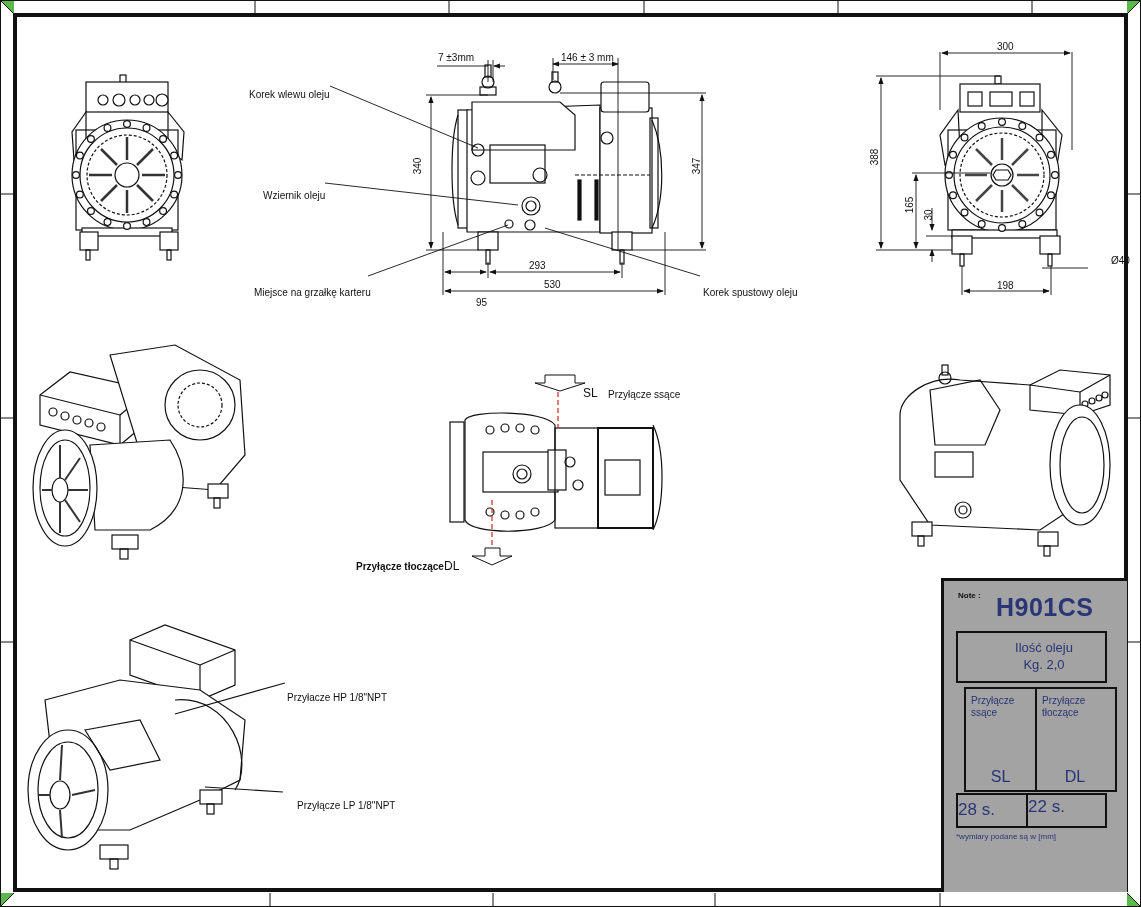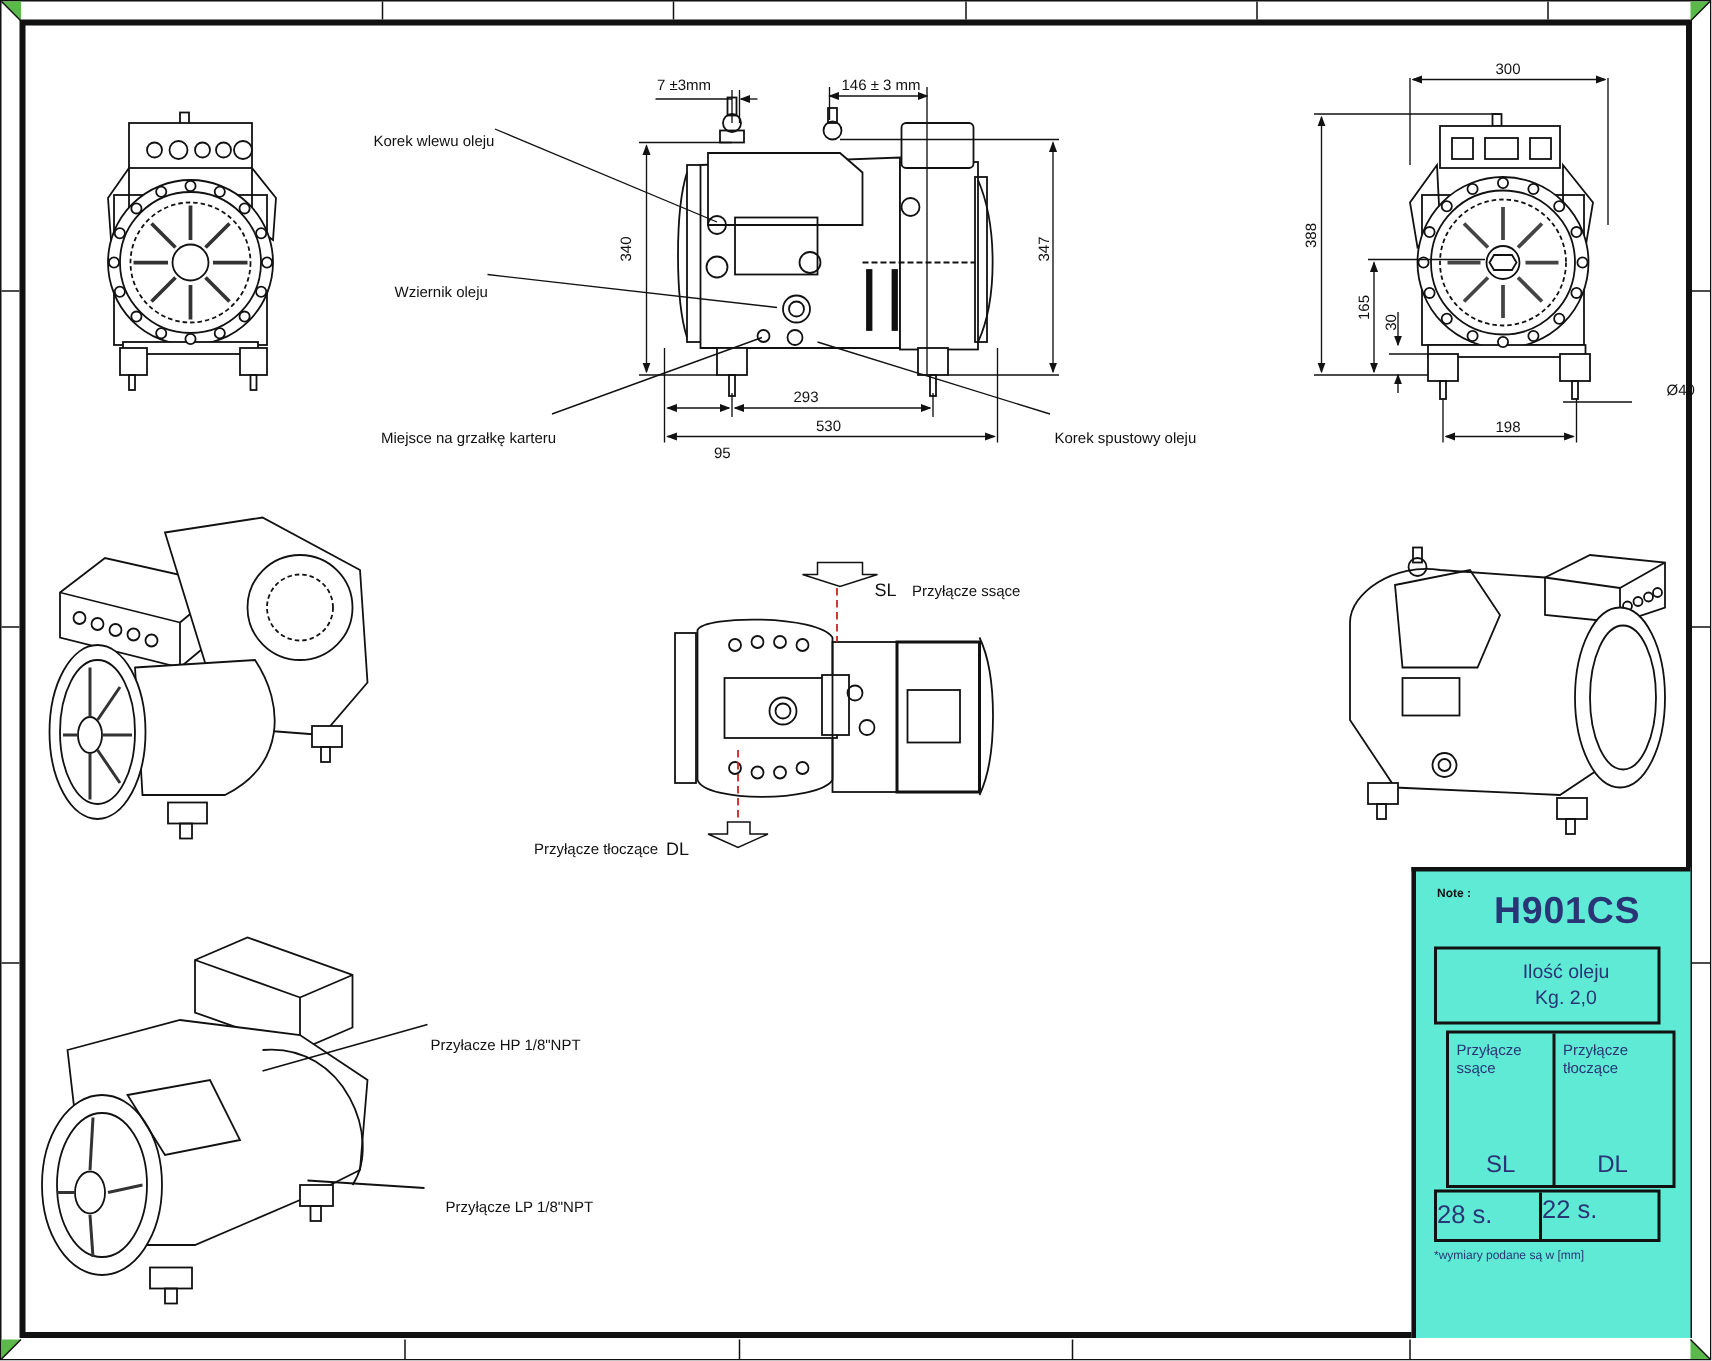--- a/index.html
+++ b/index.html
@@ -3,21 +3,21 @@
   <meta charset="utf-8">
   <style>
     html, body { margin:0; padding:0; background:#ffffff; }
     body { width:1141px; height:907px; position:relative; overflow:hidden; font-family:"Liberation Sans", sans-serif; color:#111; }
     #sheet { position:absolute; left:0; top:0; width:1141px; height:907px; }
     .lbl { position:absolute; font-size:10px; color:#111; white-space:nowrap; font-family:"Liberation Sans", sans-serif; line-height:1;margin-top:14px; }
     .dim { position:absolute; font-size:10px; color:#111; white-space:nowrap; line-height:1; font-family:"Liberation Sans", sans-serif; }
     .dim.v { transform:rotate(-90deg); transform-origin:center center; }
     .big { font-size:13px; }
     
-    #titleblock { position:absolute; left:941px; top:578px; width:183px; height:311px; border:3px solid #111; border-right:none; border-bottom:none; background:#5eead4; }
+    #titleblock { position:absolute; left:941px; top:578px; width:183px; height:311px; border:3px solid #111; border-right:none; border-bottom:none; background:#a3a3a3; }
     #note-label { position:absolute; left:14px; top:10px; font-size:8px; font-weight:bold; color:#111; }
     #model { position:absolute; left:52px; top:12px; font-size:25px; font-weight:bold; color:#2a3576; letter-spacing:0.5px; }
     #oil-box { position:absolute; left:12px; top:50px; width:147px; height:48px; border:2px solid #111; color:#2a3576; text-align:center; font-size:13px; }
     #oil-box div { line-height:17px;padding-left:25px; }
     #conn-box { position:absolute; left:20px; top:106px; width:149px; height:101px; border:2px solid #111; }
     #conn-box .cell { position:absolute; top:0; height:101px; width:69px; color:#2a3576; }
     #conn-box .cell.left { left:0; border-right:2px solid #111; }
     #conn-box .cell.right { left:71px; width:76px; }
     #conn-box .ct { position:absolute; left:5px; top:6px; font-size:10px; line-height:12px; }
     #conn-box .code { position:absolute; left:0; right:0; bottom:4px; text-align:center; font-size:16px; }
@@ -380,21 +380,21 @@
 
 <div class="dim" style="left:997px; top:42px;">300</div>
 <div class="dim v" style="left:867px; top:152px;">388</div>
 <div class="dim v" style="left:902px; top:200px;">165</div>
 <div class="dim v" style="left:923px; top:210px;">30</div>
 <div class="dim" style="left:997px; top:281px;">198</div>
 <div class="dim" style="left:1067px; top:256px;padding-left:44px;">Ø40</div>
 
 <div class="lbl big" style="left:583px; top:373px; font-size:12px;">SL</div>
 <div class="lbl" style="left:608px; top:376px;">Przyłącze ssące</div>
-<div class="lbl" style="left:356px; top:548px;">Przyłącze tłoczące</div>
+<div class="lbl" style="left:356px; top:548px;font-weight:bold;">Przyłącze tłoczące</div>
 <div class="lbl big" style="left:444px; top:546px; font-size:12px;">DL</div>
 
 <div class="lbl" style="left:287px; top:679px;">Przyłacze HP 1/8"NPT</div>
 <div class="lbl" style="left:297px; top:787px;">Przyłącze LP 1/8"NPT</div>
 
 <div id="titleblock">
   <div id="note-label">Note :</div>
   <div id="model">H901CS</div>
   <div id="oil-box">
     <div style="margin-top:6px;">Ilość oleju</div>

